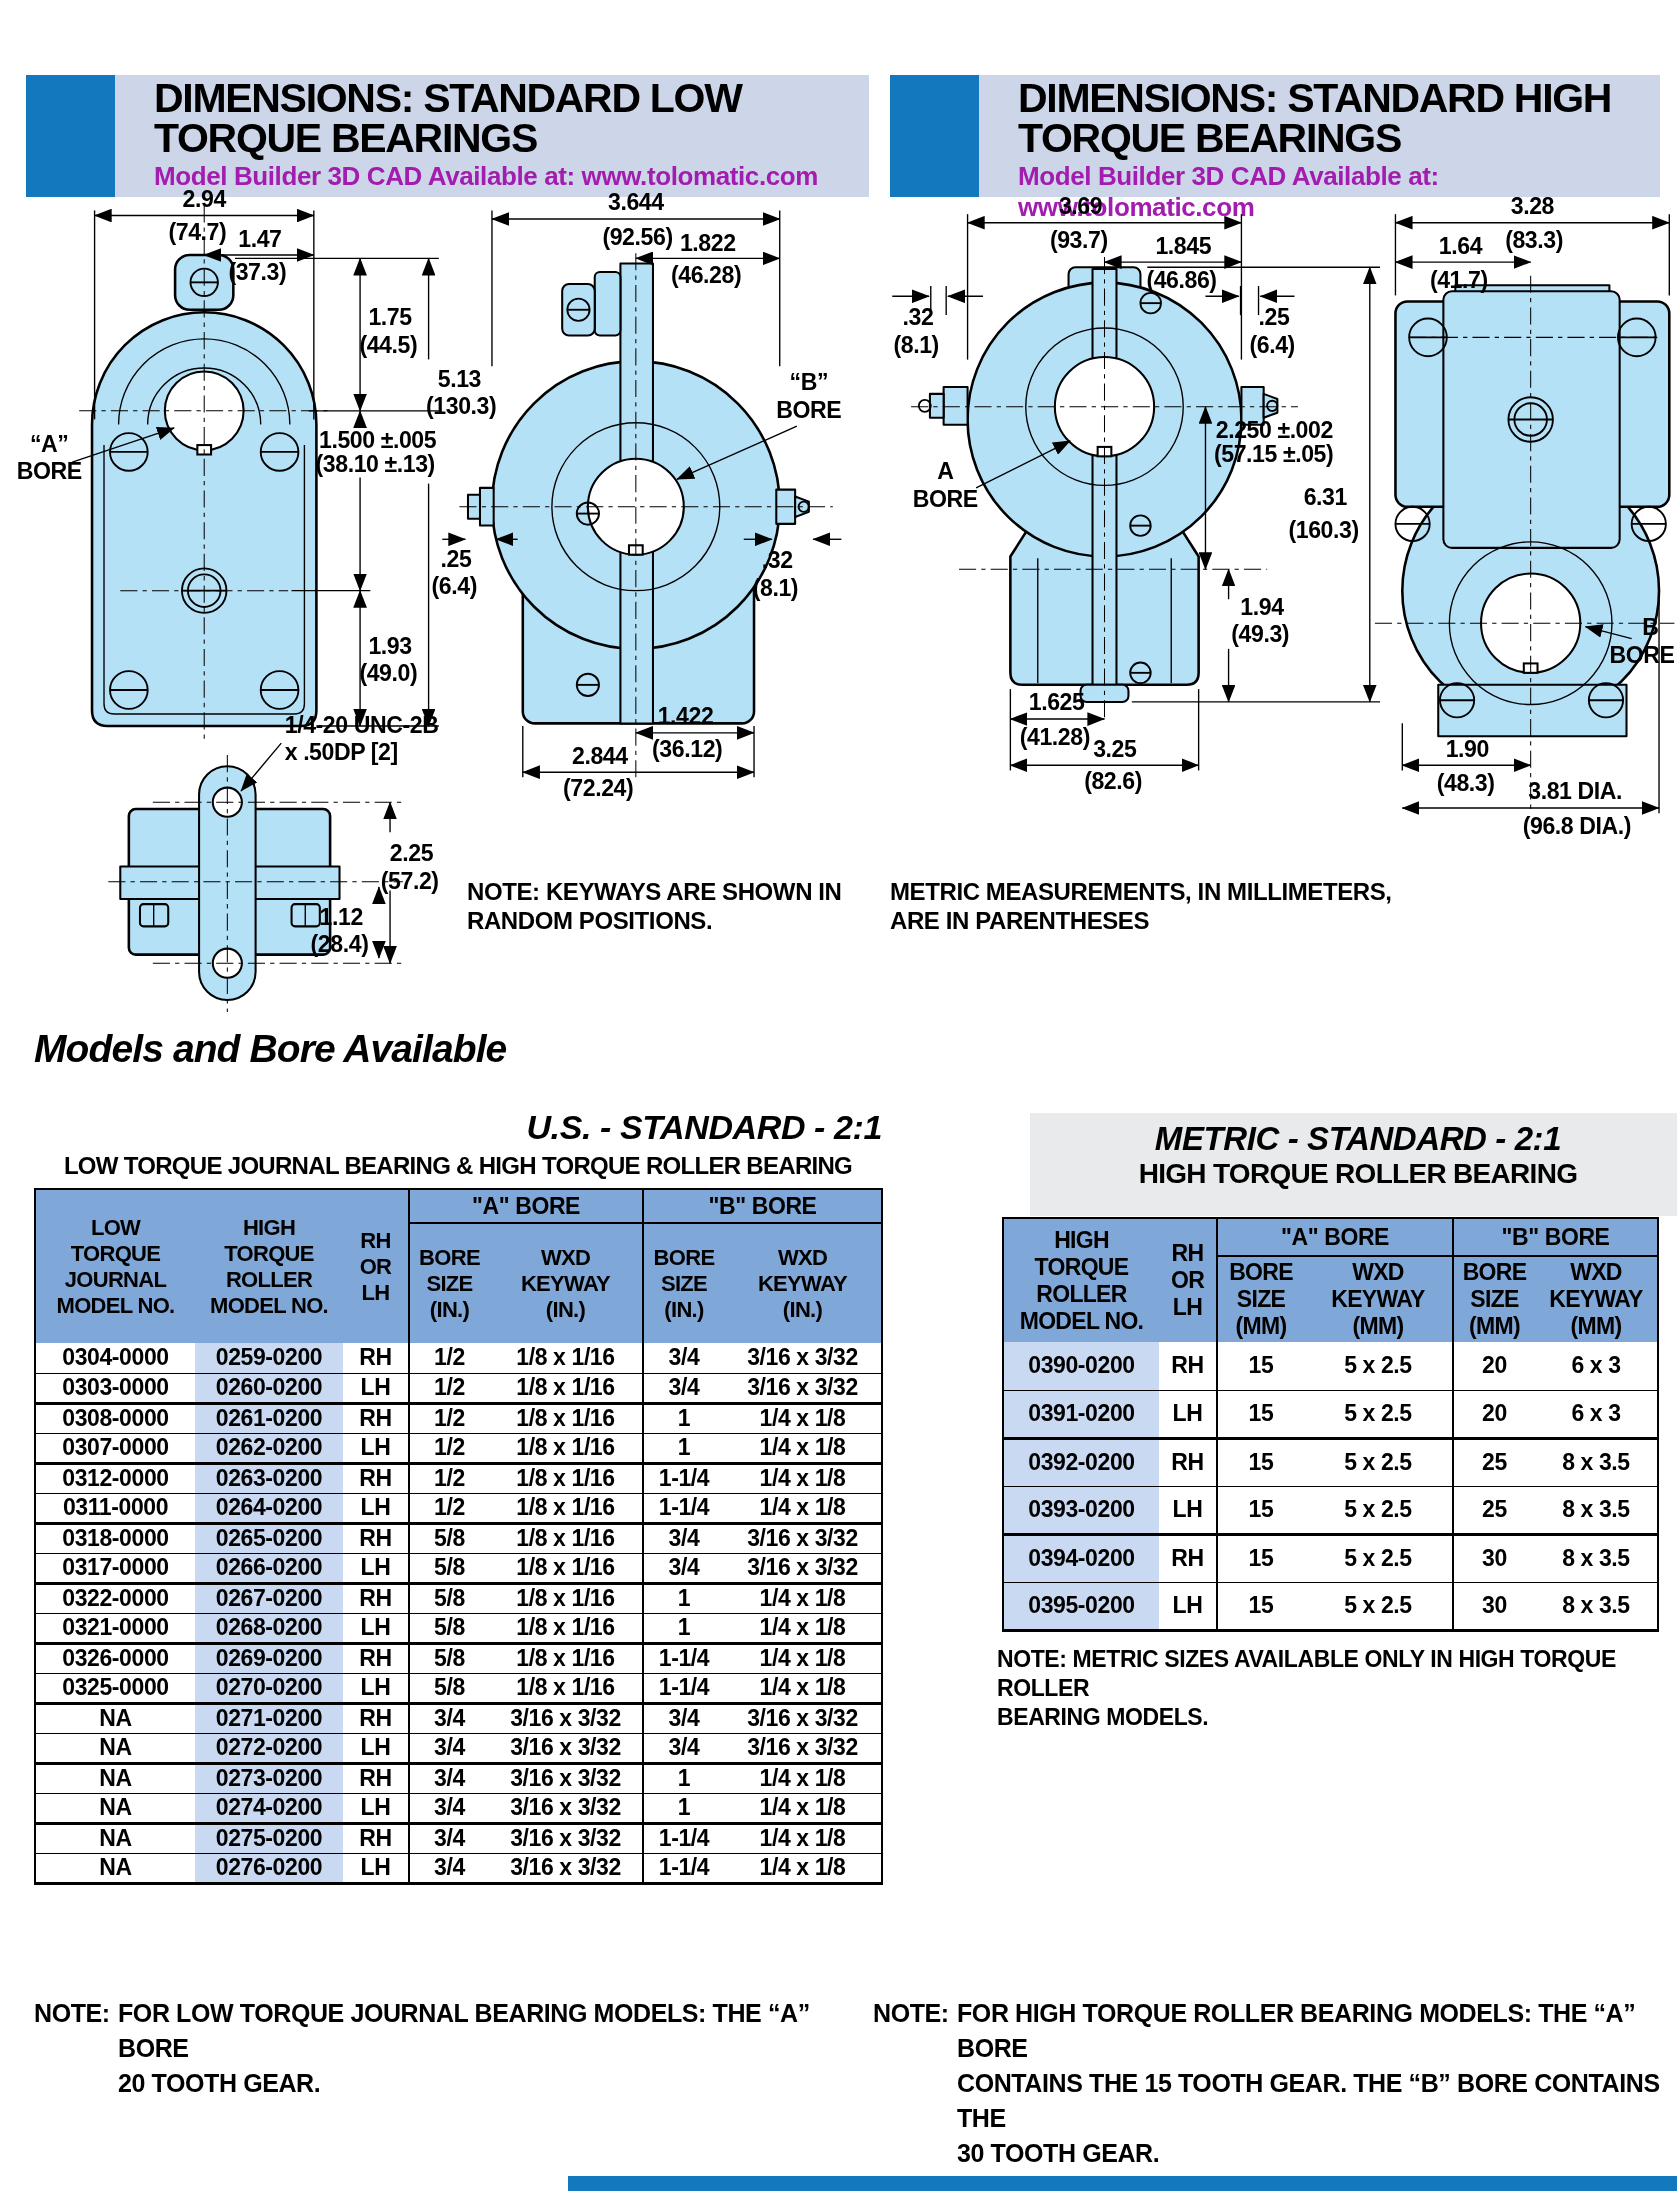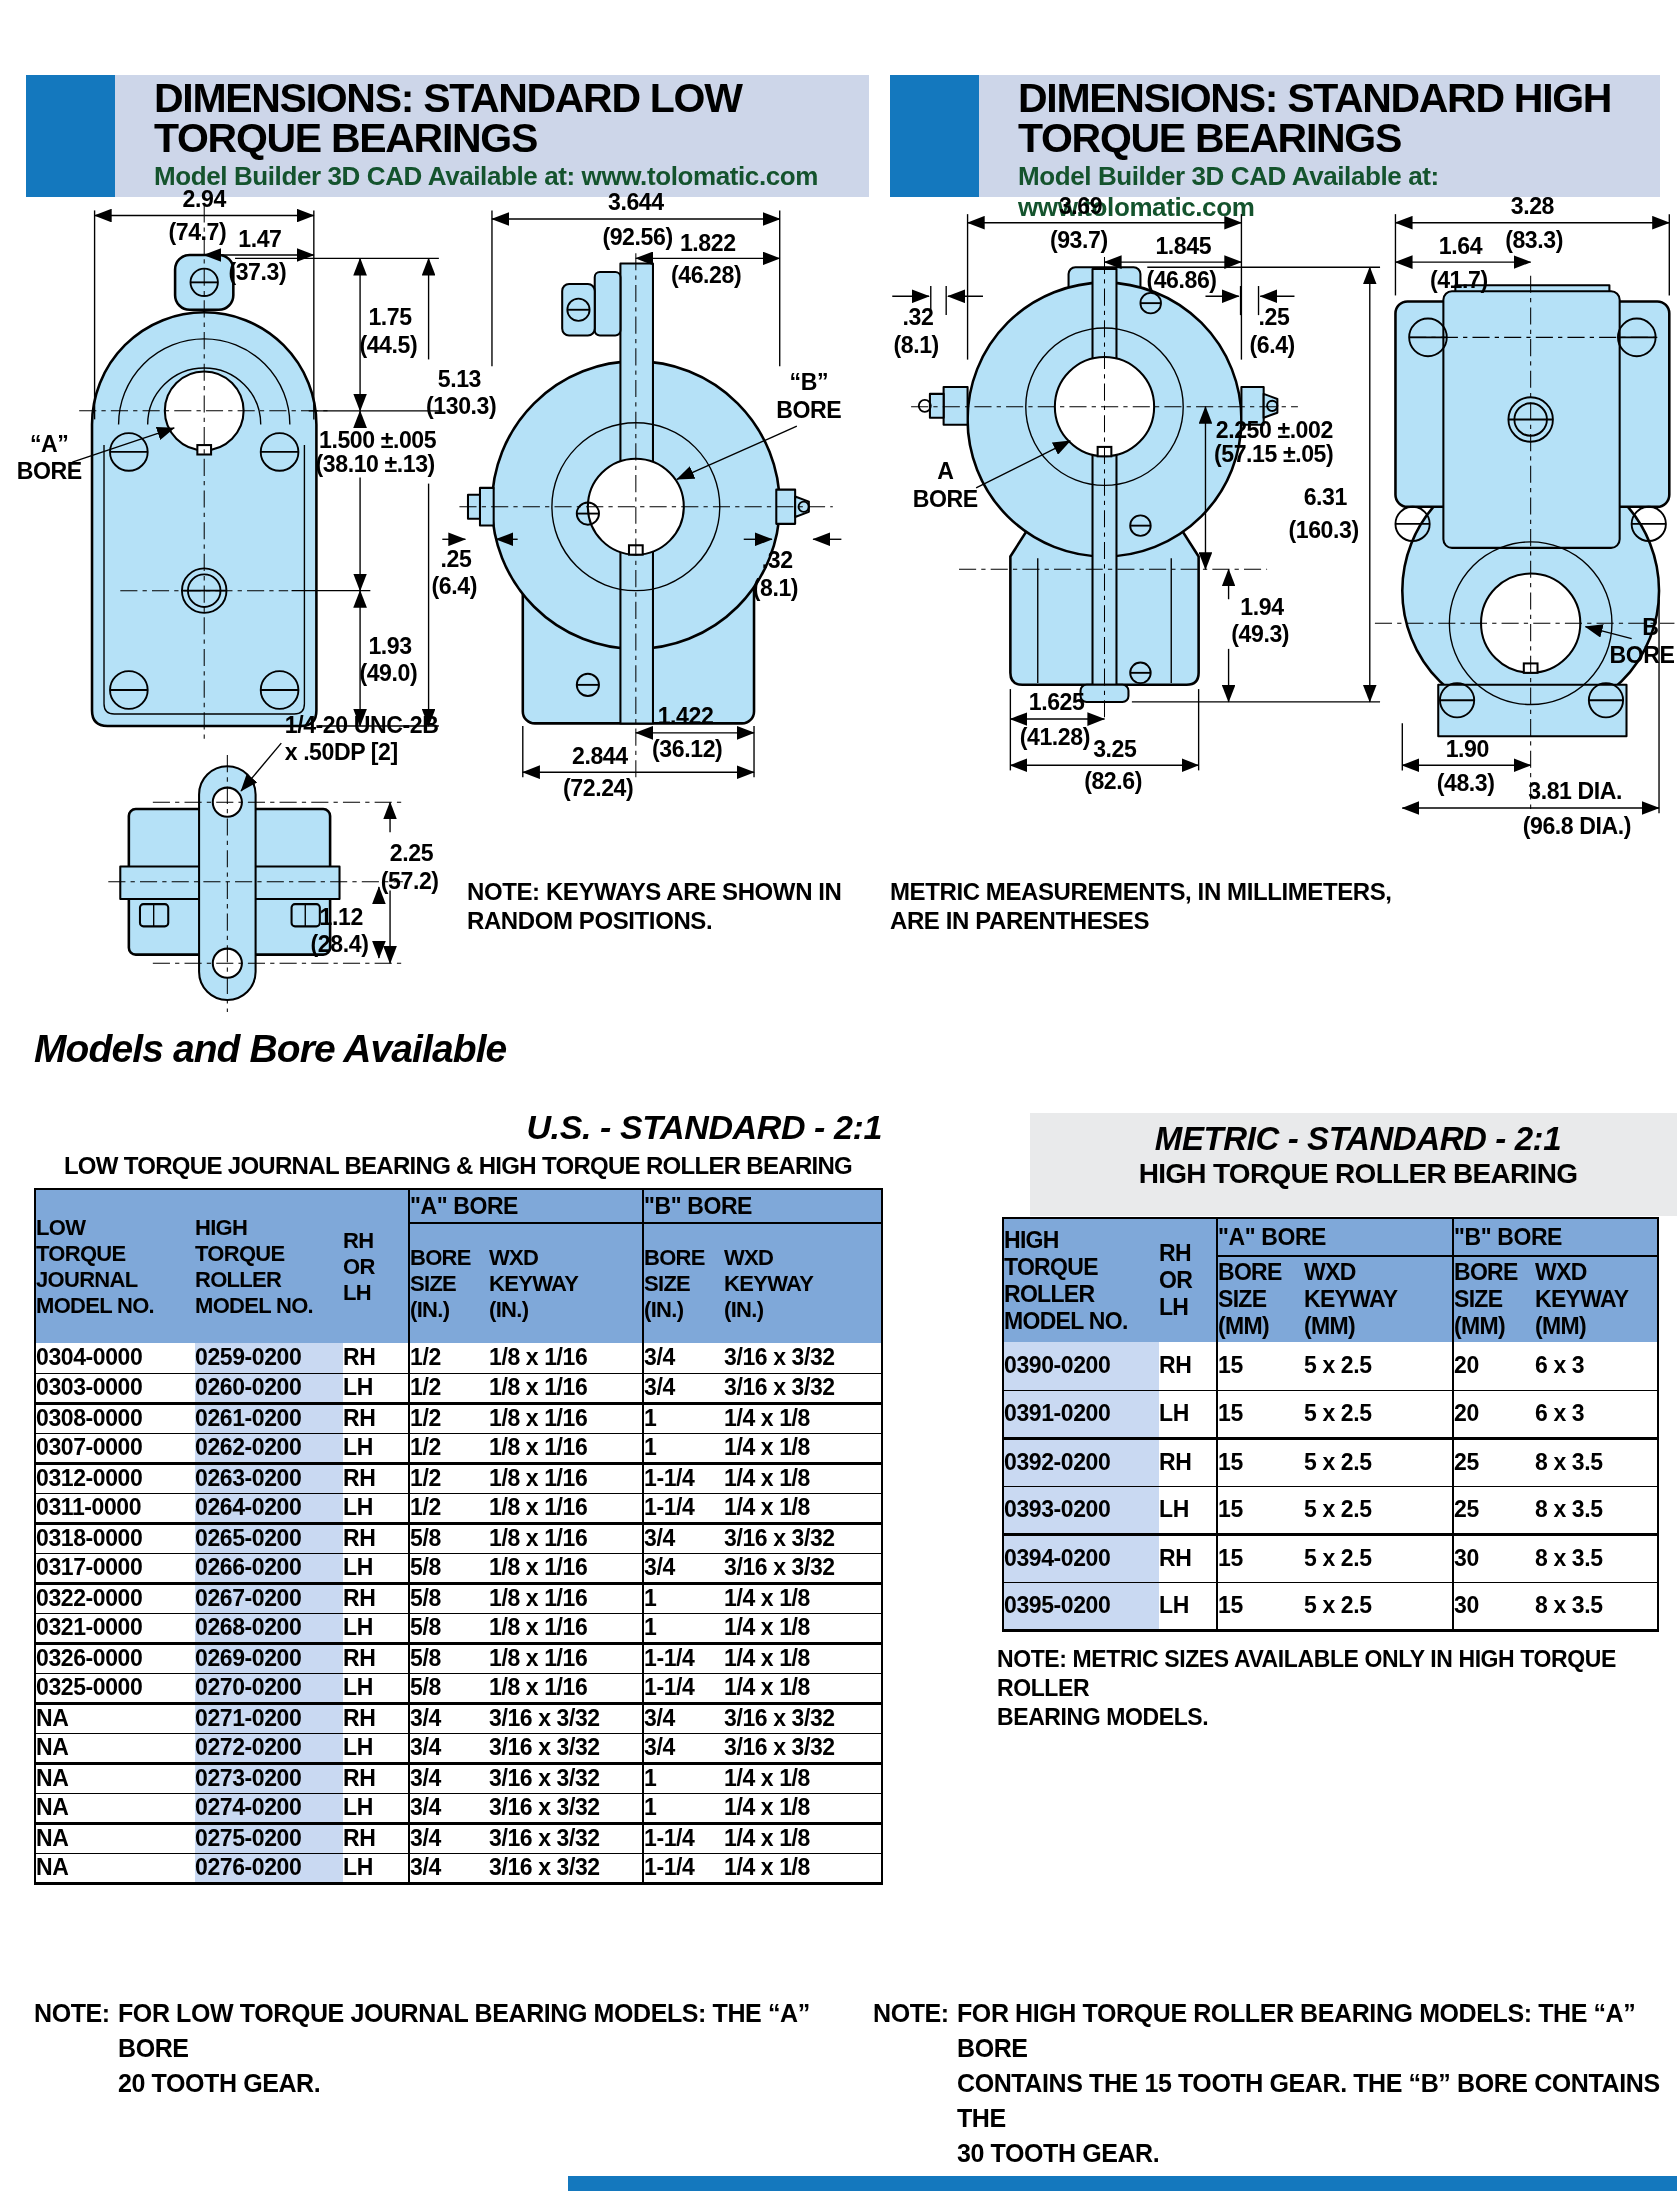--- a/index.html
+++ b/index.html
@@ -6,41 +6,41 @@
   html,body{margin:0;padding:0}
   body{width:1677px;height:2192px;position:relative;background:#fff;color:#000;
        font-family:"Liberation Sans","DejaVu Sans",sans-serif;overflow:hidden}
   .abs{position:absolute}
 
   
   .hbar{display:flex;align-items:stretch;height:122px}
   .hsq{width:89px;flex:none;background:#1478be}
   .hbanner{flex:1;background:#cdd6e9;padding:4.3px 0 0 39px}
   .htitle{font-size:41px;font-weight:700;line-height:.97;letter-spacing:-1.3px}
-  .hsub{font-size:26px;font-weight:700;color:#14532d;letter-spacing:-0.4px;margin-top:2.6px}
+  .hsub{font-size:26px;font-weight:700;color:#a21caf;letter-spacing:-0.4px;margin-top:2.6px}
 
   
   svg.drawing{position:absolute;overflow:visible}
   .ol{fill:#b5e1f7;stroke:#000;stroke-width:3;stroke-linejoin:round}
   .ol2{fill:#b5e1f7;stroke:#000;stroke-width:2.4;stroke-linejoin:round}
   .wh{fill:#fff;stroke:#000;stroke-width:2.4}
   .ln{fill:none;stroke:#000;stroke-width:1.6}
   .scr{fill:none;stroke:#000;stroke-width:2.2}
   .cl{fill:none;stroke:#000;stroke-width:1.2;stroke-dasharray:20 6 5 6}
   .dim{fill:none;stroke:#000;stroke-width:1.6}
   text.dt{font-size:27px;font-weight:700;text-anchor:middle;letter-spacing:-.5px}
   text.dts{font-size:27px;font-weight:700;text-anchor:start;letter-spacing:-.5px}
 
   .dnote{font-weight:700;font-size:24px;letter-spacing:-0.4px;line-height:29px}
 
   
   .section-heading{font-style:italic;font-weight:700;font-size:39px;letter-spacing:-0.9px}
   .tbl-title{font-style:italic;font-weight:700;font-size:34px;text-align:right;letter-spacing:-0.4px}
   .tbl-sub{font-weight:700;font-size:24px;text-align:center;letter-spacing:-0.7px}
-  table{border-collapse:collapse;table-layout:fixed;text-align:left;font-weight:700;border:2.6px solid #000}
+  table{border-collapse:collapse;table-layout:fixed;text-align:center;font-weight:700;border:2.6px solid #000}
   th{background:#7fa8d9;padding:0;font-weight:700}
   td{padding:0}
   .grp{border-bottom:2.1px solid #000;font-size:23px;height:34px}
   .gl{border-left:2.6px solid #000}
   .hlines div{line-height:26px;font-size:22px;letter-spacing:-0.7px}
   tbody tr{border-bottom:1.4px solid #000;background:#fff}
   tbody tr:nth-child(even){border-bottom:3px solid #000}
   table.us{font-size:23px;letter-spacing:-0.4px}
   .us tbody td{height:30px}
   .us td:nth-child(2){background:#c9d9f2}

